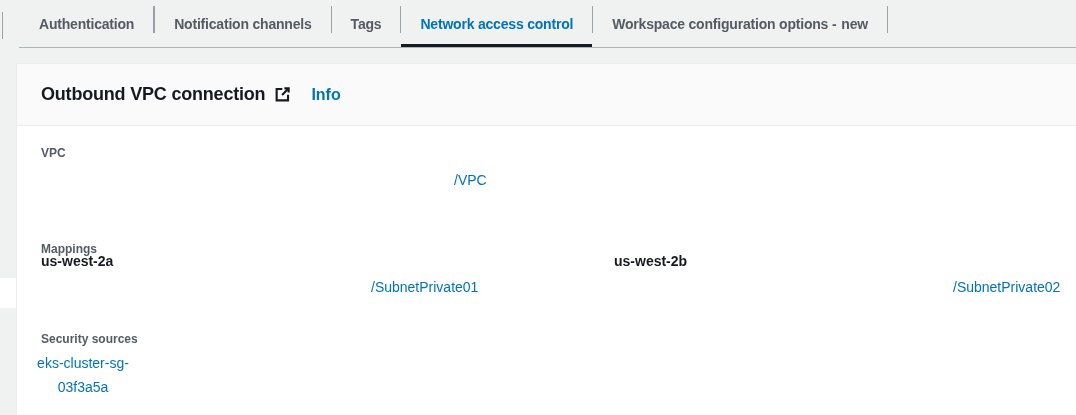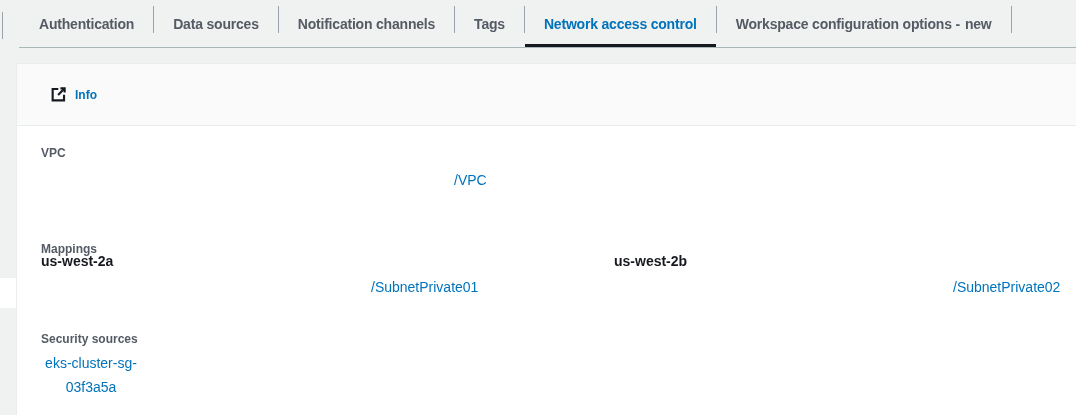--- a/index.html
+++ b/index.html
@@ -38,21 +38,21 @@
     position:absolute; left:16px; top:63px; right:0; bottom:-20px;
     background:#ffffff; border-left:1px solid #eaeded; border-top:1px solid #eaeded;
   }
   .card-header {
     height:62px; background:#fafafa; border-bottom:1px solid #eaeded;
     display:flex; align-items:center; padding:0 24px;
   }
   .card-title { font-size:18px; font-weight:700; color:#16191f; letter-spacing:-0.2px; }
   .ext-icon { margin-left:9px; display:inline-flex; cursor:pointer; }
   .info-link {
-    margin-left:8px; font-size:12px; font-weight:700; color:#0073bb;
+    margin-left:20px; font-size:16px; font-weight:700; color:#0073bb;
     text-decoration:none; cursor:pointer;
   }
   .card-body { position:relative; height:calc(100% - 63px); }
 
   .field-label { position:absolute; font-size:12px; color:#545b64;font-weight:bold; }
   .az-name { position:absolute; font-size:14px; font-weight:700; color:#16191f; }
   .link {
     position:absolute; font-size:14px; color:#0073bb;
     text-decoration:none; cursor:pointer;text-align:center;
   }
@@ -65,23 +65,20 @@
 <body>
 
 <div class="screen">
 
   <div class="tab-bar">
     <span class="tab-sep edge"></span>
     <div class="tab">
       <span>Authentication</span>
     </div>
     <span class="tab-sep"></span>
-    <div class="tab">
-      <span>Data sources</span>
-    </div>
     <span class="tab-sep"></span>
     <div class="tab">
       <span>Notification channels</span>
     </div>
     <span class="tab-sep"></span>
     <div class="tab">
       <span>Tags</span>
     </div>
     <span class="tab-sep"></span>
     <div class="tab active">
@@ -91,20 +88,21 @@
     <div class="tab">
       <span>Workspace configuration options -</span>
       <span class="suffix">new</span>
     </div>
     <span class="tab-sep"></span>
   </div>
   <div class="tab-bar-divider"></div>
 
   <div class="card">
     <div class="card-header">
+      <span class="card-title">Outbound VPC connection</span>
       <span class="ext-icon">
         <svg width="17" height="17" viewBox="0 0 16 16">
           <path d="M13.2 8.2v5.3H2.5V2.8h5.3" fill="none" stroke="#16191f" stroke-width="2"></path>
           <path d="M9.8 2.2h4v4" fill="none" stroke="#16191f" stroke-width="2"></path>
           <path d="M13.4 2.6 7.6 8.4" fill="none" stroke="#16191f" stroke-width="2"></path>
         </svg>
       </span>
       <a class="info-link">Info</a>
     </div>
 
@@ -113,19 +111,19 @@
       <span class="field-label" style="left:24px; top:20px;">VPC</span>
       <a class="link" style="left:437px; top:46px;">/VPC</a>
 
       <span class="field-label" style="left:24px; top:116px;">Mappings</span>
       <span class="az-name" style="left:24px; top:127px;">us-west-2a</span>
       <span class="az-name" style="left:597px; top:127px;">us-west-2b</span>
       <a class="link" style="left:354px; top:153px;">/SubnetPrivate01</a>
       <a class="link" style="left:936px; top:153px;">/SubnetPrivate02</a>
 
       <span class="field-label" style="left:24px; top:206px;">Security sources</span>
-      <a class="link sg-link" style="left:28px; top:225px;">eks-cluster-sg-03f3a5a</a>
+      <a class="link sg-link" style="left:20px; top:225px;">eks-cluster-sg-03f3a5a</a>
     </div>
   </div>
 
   <div class="gutter-band"></div>
 
 </div>
 
 </body></html>

